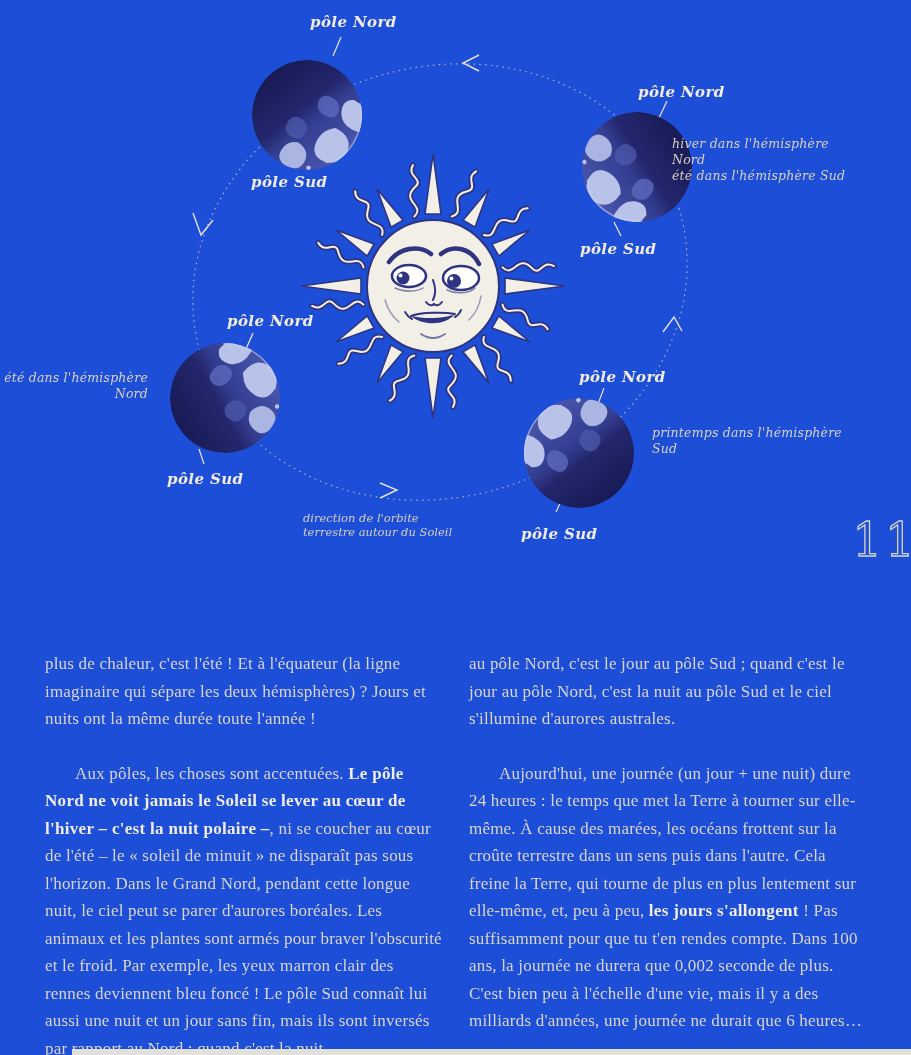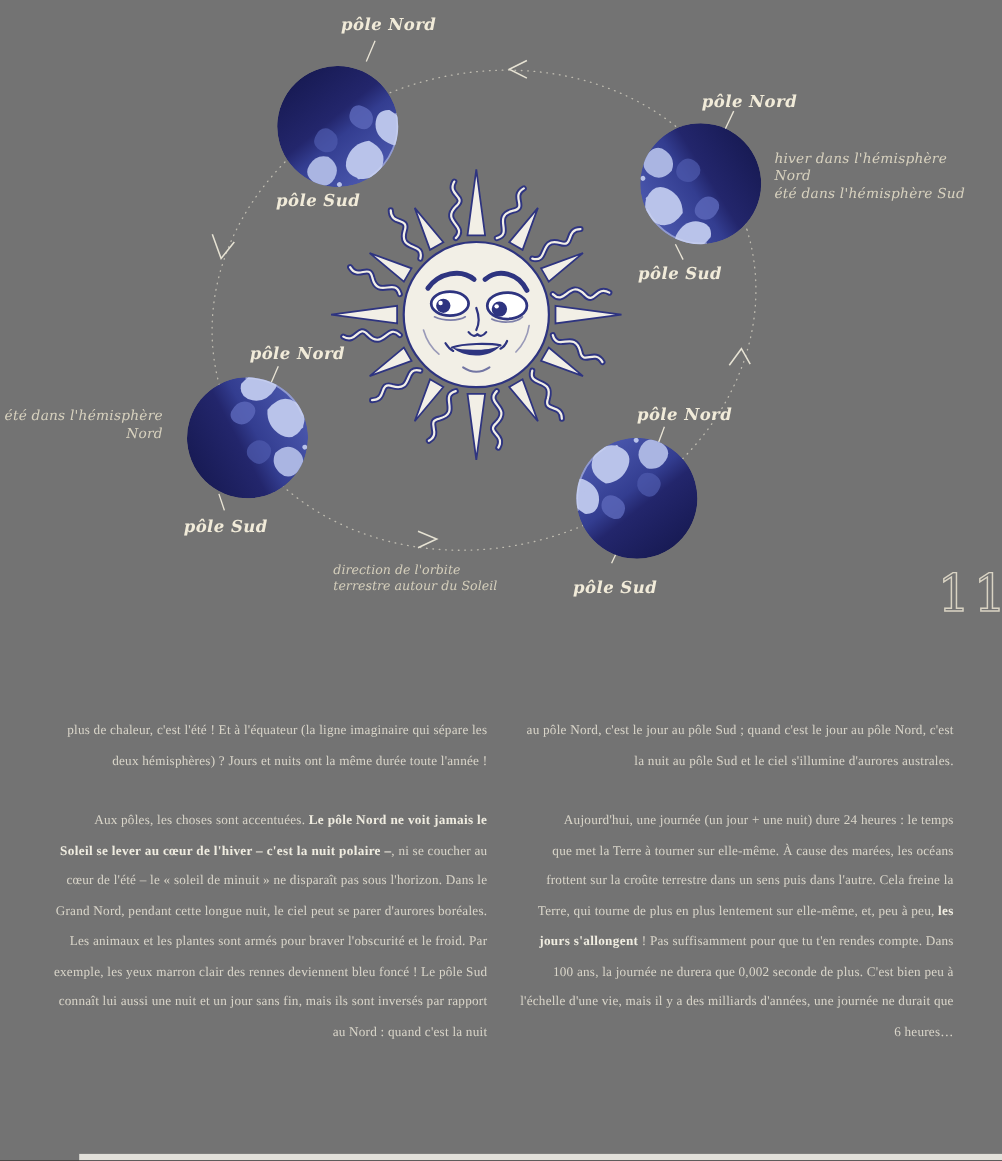--- a/index.html
+++ b/index.html
@@ -1,33 +1,33 @@
 <!DOCTYPE html>
 <html><head>
 <meta charset="utf-8">
 <style>
   html,body{margin:0;padding:0;background:#2e2d29;}
-  #page{position:relative;width:911px;height:1055px;background:#737373;overflow:hidden;
+  #page{position:relative;width:911px;height:1055px;background:#1d4ed8;overflow:hidden;
         font-family:"Liberation Serif",serif;}
   
   .abs{position:absolute;}
   svg.earth{position:absolute;width:124px;height:124px;}
   svg.sun{position:absolute;width:280px;height:280px;}
   .pole-label{position:absolute;font:italic bold 15px "DejaVu Serif",serif;color:#f1ebd9;
               letter-spacing:.4px;white-space:nowrap;}
   .season-cap{position:absolute;font:italic 12.5px "DejaVu Serif",serif;color:#d8d2bf;
               line-height:16px;letter-spacing:.2px;}
   .orbit-cap{position:absolute;font:italic 11.5px "DejaVu Serif",serif;color:#d4cebb;
              line-height:14px;text-align:left;}
   .page-num{position:absolute;right:-7px;top:512px;font:400 47px "DejaVu Serif",serif;
             color:transparent;-webkit-text-stroke:1.3px #d9d3c3;letter-spacing:3px;}
   
   .article{position:absolute;left:45px;top:650px;width:822px;display:flex;gap:26px;}
   .col{width:398px;}
-  .col p{margin:0;font-size:12px;line-height:27.5px;color:#d9d5c9;letter-spacing:.2px;text-align:right;}
+  .col p{margin:0;font-size:17px;line-height:27.5px;color:#d9d5c9;letter-spacing:.2px;}
   .col p + p{margin-top:27px;text-indent:30px;}
   .col b{color:#efece0;letter-spacing:.3px;}
   .bottom-strip{position:absolute;left:72px;right:0;bottom:0;height:6px;background:#e2e0da;}
 </style>
 </head>
 <body>
 
 <div id="page">
 
   <svg width="0" height="0" style="position:absolute" aria-hidden="true">
@@ -164,28 +164,29 @@
 
   <div class="pole-label" style="left:310px;top:13px">pôle Nord</div>
   <div class="pole-label" style="left:251px;top:173px">pôle Sud</div>
   <div class="pole-label" style="left:638px;top:83px">pôle Nord</div>
   <div class="pole-label" style="left:580px;top:240px">pôle Sud</div>
   <div class="pole-label" style="left:227px;top:312px">pôle Nord</div>
   <div class="pole-label" style="left:167px;top:470px">pôle Sud</div>
   <div class="pole-label" style="left:579px;top:368px">pôle Nord</div>
   <div class="pole-label" style="left:521px;top:525px">pôle Sud</div>
 
-  <div class="season-cap" style="left:704px;top:136px;width:175px">
+  <div class="season-cap" style="left:672px;top:136px;width:175px">
     <div>hiver dans l'hémisphère Nord</div>
     <div>été dans l'hémisphère Sud</div>
   </div>
   <div class="season-cap" style="left:0;top:370px;width:148px;text-align:right">
     <div>été dans l'hémisphère Nord</div>
   </div>
   <div class="season-cap" style="left:652px;top:425px;width:190px">
+    <div>printemps dans l'hémisphère Sud</div>
   </div>
 
   <div class="orbit-cap" style="left:303px;top:511px;width:155px">
     <div>direction de l'orbite</div>
     <div>terrestre autour du Soleil</div>
   </div>
 
   <div class="page-num">11</div>
 
   <div class="article">

